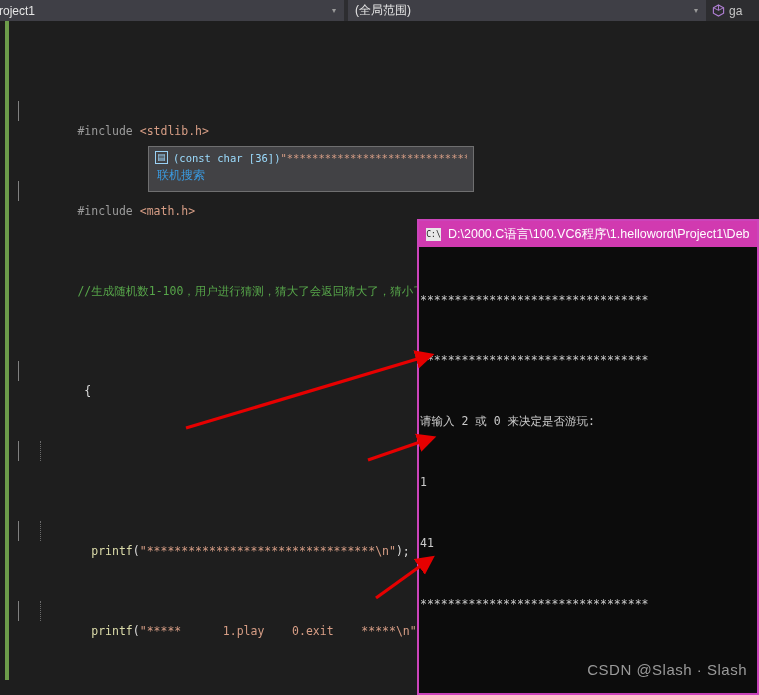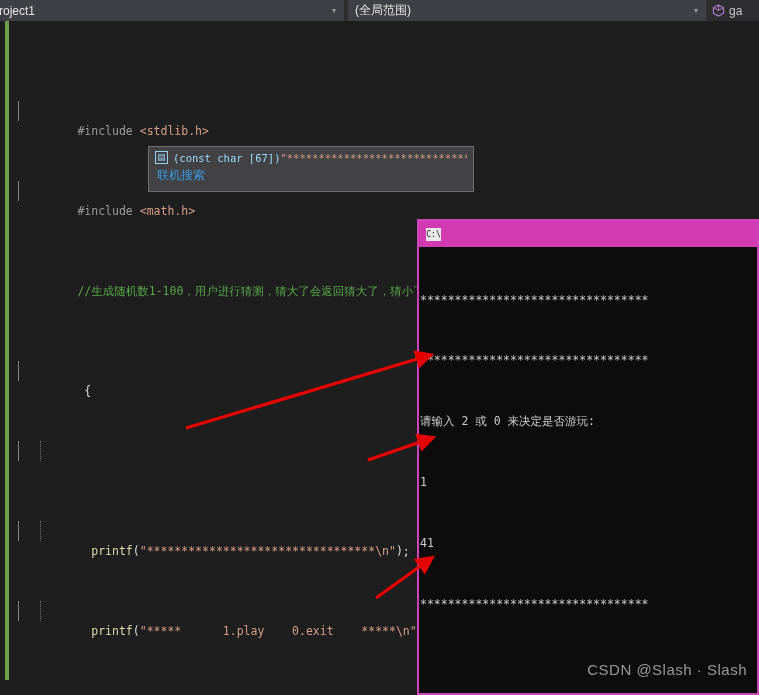--- a/index.html
+++ b/index.html
@@ -258,28 +258,29 @@
       
       
       
 
     </div>
   </div>
 
   <div class="tooltip">
     <div class="tt-row1">
       <span class="tt-icon">▤</span>
-      <span class="tt-text"><span class="tt-paren">(const char [67])</span><span class="tt-str">"*********************************</span></span>
+      <span class="tt-text"><span class="tt-paren">(const char [36])</span><span class="tt-str">"*********************************</span></span>
     </div>
     <div class="tt-link">联机搜索</div>
   </div>
 
   <div class="console">
     <div class="console-title">
       <span class="cmd-glyph">C:\</span>
+      <span>D:\2000.C语言\100.VC6程序\1.helloword\Project1\Deb</span>
     </div>
     <div class="console-body">
       <div class="cl">*********************************</div>
       <div class="cl">*********************************</div>
       <div class="cl">请输入 2 或 0 来决定是否游玩:</div>
       <div class="cl">1</div>
       <div class="cl">41</div>
       <div class="cl">*********************************</div>
       
       

